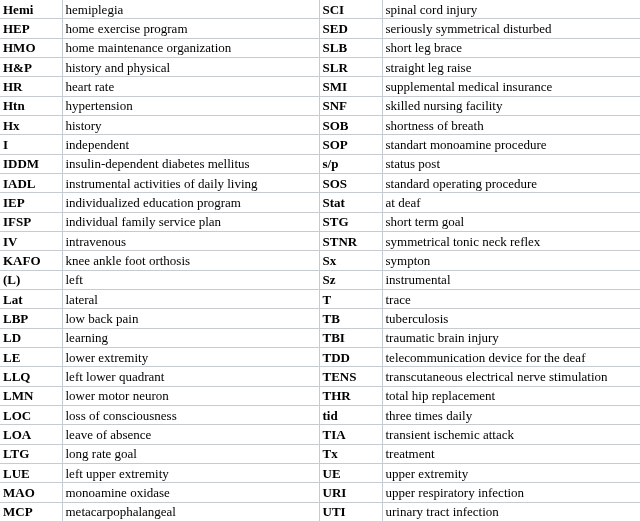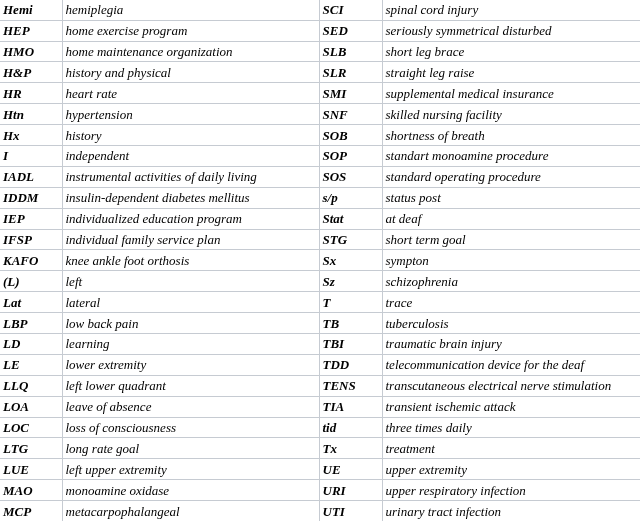--- a/index.html
+++ b/index.html
@@ -12,21 +12,20 @@
     height: 521px;
     overflow: hidden;
     font-family: "Liberation Serif", "DejaVu Serif", serif;
   }
   table.abbrev-table {
     border-collapse: collapse;
     border: hidden; 
     table-layout: fixed;
     width: 640px;
     height: 521px;
-    font-style: italic;
   }
   .abbrev-table td {
     border: 1px solid #c6cbd2;
     font-size: 13px;
     line-height: 1;
     padding: 0 2px 0 3px;
     white-space: nowrap;
     overflow: hidden;
     vertical-align: middle;
     color: #000000;
@@ -92,54 +91,60 @@
         <td class="abbr">SOB</td>
         <td class="def">shortness of breath</td>
       </tr>
       <tr>
         <td class="abbr">I</td>
         <td class="def">independent</td>
         <td class="abbr">SOP</td>
         <td class="def">standart monoamine procedure</td>
       </tr>
       <tr>
+        <td class="abbr">IDDM</td>
+        <td class="def">insulin-dependent diabetes mellitus</td>
+        <td class="abbr">s/p</td>
+        <td class="def">status post</td>
+      </tr>
+      <tr>
         <td class="abbr">IADL</td>
         <td class="def">instrumental activities of daily living</td>
         <td class="abbr">SOS</td>
         <td class="def">standard operating procedure</td>
       </tr>
       <tr>
-        <td class="abbr">IDDM</td>
-        <td class="def">insulin-dependent diabetes mellitus</td>
-        <td class="abbr">s/p</td>
-        <td class="def">status post</td>
-      </tr>
-      <tr>
         <td class="abbr">IEP</td>
         <td class="def">individualized education program</td>
         <td class="abbr">Stat</td>
         <td class="def">at deaf</td>
       </tr>
       <tr>
         <td class="abbr">IFSP</td>
         <td class="def">individual family service plan</td>
         <td class="abbr">STG</td>
         <td class="def">short term goal</td>
       </tr>
       <tr>
+        <td class="abbr">IV</td>
+        <td class="def">intravenous</td>
+        <td class="abbr">STNR</td>
+        <td class="def">symmetrical tonic neck reflex</td>
+      </tr>
+      <tr>
         <td class="abbr">KAFO</td>
         <td class="def">knee ankle foot orthosis</td>
         <td class="abbr">Sx</td>
         <td class="def">sympton</td>
       </tr>
       <tr>
         <td class="abbr">(L)</td>
         <td class="def">left</td>
         <td class="abbr">Sz</td>
-        <td class="def">schizophrenia</td>
+        <td class="def">instrumental</td>
       </tr>
       <tr>
         <td class="abbr">Lat</td>
         <td class="def">lateral</td>
         <td class="abbr">T</td>
         <td class="def">trace</td>
       </tr>
       <tr>
         <td class="abbr">LBP</td>
         <td class="def">low back pain</td>
@@ -158,32 +163,38 @@
         <td class="abbr">TDD</td>
         <td class="def">telecommunication device for the deaf</td>
       </tr>
       <tr>
         <td class="abbr">LLQ</td>
         <td class="def">left lower quadrant</td>
         <td class="abbr">TENS</td>
         <td class="def">transcutaneous electrical nerve stimulation</td>
       </tr>
       <tr>
+        <td class="abbr">LMN</td>
+        <td class="def">lower motor neuron</td>
+        <td class="abbr">THR</td>
+        <td class="def">total hip replacement</td>
+      </tr>
+      <tr>
+        <td class="abbr">LOC</td>
+        <td class="def">loss of consciousness</td>
+        <td class="abbr">tid</td>
+        <td class="def">three times daily</td>
+      </tr>
+      <tr>
         <td class="abbr">LOA</td>
         <td class="def">leave of absence</td>
         <td class="abbr">TIA</td>
         <td class="def">transient ischemic attack</td>
       </tr>
       <tr>
-        <td class="abbr">LOC</td>
-        <td class="def">loss of consciousness</td>
-        <td class="abbr">tid</td>
-        <td class="def">three times daily</td>
-      </tr>
-      <tr>
         <td class="abbr">LTG</td>
         <td class="def">long rate goal</td>
         <td class="abbr">Tx</td>
         <td class="def">treatment</td>
       </tr>
       <tr>
         <td class="abbr">LUE</td>
         <td class="def">left upper extremity</td>
         <td class="abbr">UE</td>
         <td class="def">upper extremity</td>

